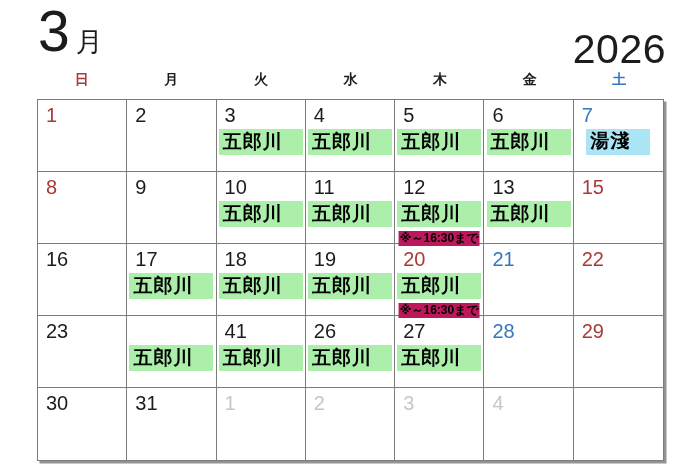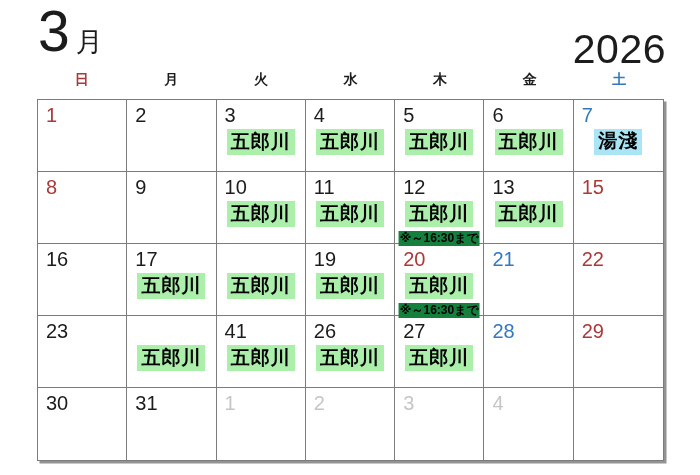--- a/index.html
+++ b/index.html
@@ -71,34 +71,34 @@
     color: var(--black);
   }
   .cell.sunday .num, .cell.holiday .num { color: var(--red); }
   .cell.saturday .num { color: var(--blue); }
   .cell.next-month .num { color: var(--gray); }
 
   .badge {
     position: absolute; top: 29px; left: 50%;
     transform: translateX(-50%);
     font-size: 19px; font-weight: bold; color: #000;
-    padding: 2px 4px 1px 4px;
+    padding: 2px 20px 1px 4px;
     letter-spacing: 1px;
     white-space: nowrap;
     line-height: 1.2;
   }
   .badge.green { background: var(--green-hl); }
   .badge.blue  { background: var(--blue-hl); font-family: Liberation Mono, monospace; }
 
   .note {
     position: absolute; bottom: -3px; left: 50%;
     transform: translateX(-50%);
     font-size: 12px; font-weight: bold; color: #000;
     white-space: nowrap; line-height: 1.25;
-    background: #15803d; padding: 0 1px;
+    background: #be185d; padding: 0 1px;
     z-index: 2;
   }
 </style>
 </head>
 <body>
 
 <div class="page">
   <div class="month-title">
     <span class="month-num">3</span>
     <span class="month-kanji">月</span>
@@ -169,20 +169,21 @@
         <div class="num">15</div>
       </div>
       <div class="cell weekday">
         <div class="num">16</div>
       </div>
       <div class="cell weekday">
         <div class="num">17</div>
         <div class="badge green">五郎川</div>
       </div>
       <div class="cell weekday">
+        <div class="num">18</div>
         <div class="badge green">五郎川</div>
       </div>
       <div class="cell weekday">
         <div class="num">19</div>
         <div class="badge green">五郎川</div>
       </div>
       <div class="cell holiday">
         <div class="num">20</div>
         <div class="badge green">五郎川</div>
         <div class="note">※～16:30まで</div>

